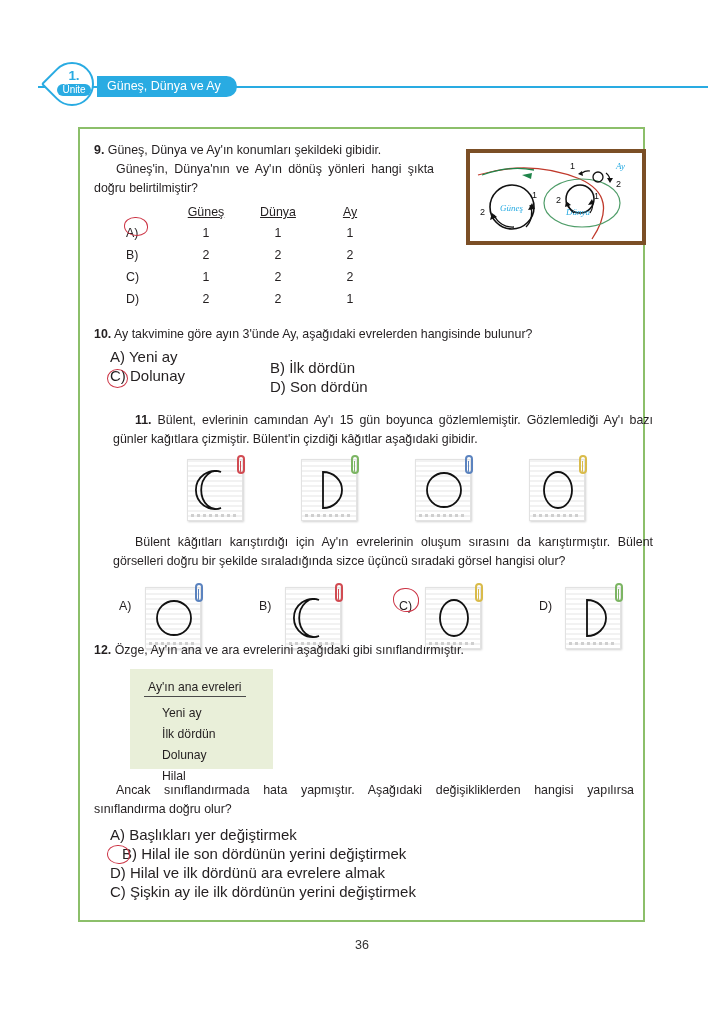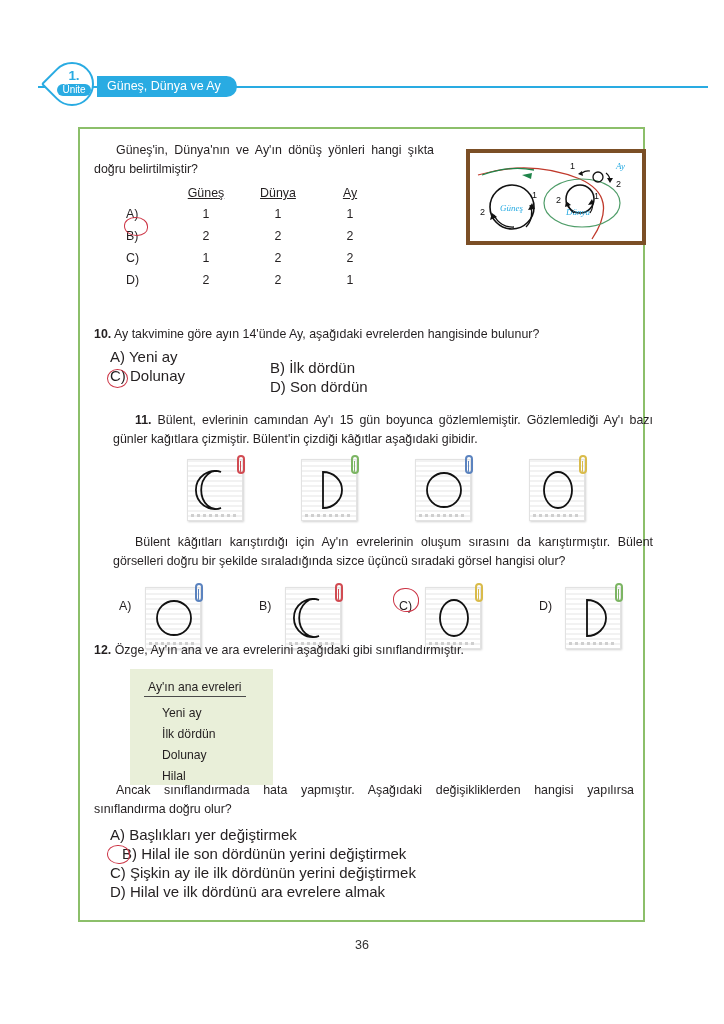--- a/index.html
+++ b/index.html
@@ -308,20 +308,24 @@
     </div>
   </div>
 
   <div class="header-pill">Güneş, Dünya ve Ay</div>
 </div>
 
 <div class="frame">
 
   <div class="q" id="q9">
     <div id="q9-body">
+      <div class="qtext">
+        <span class="qnum">9.</span>
+        <span>Güneş, Dünya ve Ay'ın konumları şekildeki gibidir.</span>
+      </div>
       <div class="qtext indent">Güneş'in, Dünya'nın ve Ay'ın dönüş yönleri hangi şıkta doğru belirtilmiştir?</div>
 
       <table class="table9">
         <thead>
           <tr>
             <th class="lblh"></th>
             <th class="colw">Güneş</th>
             <th class="colw">Dünya</th>
             <th class="colw">Ay</th>
           </tr>
@@ -391,21 +395,21 @@
         <path d="M136 20 a10 10 0 0 1 4 8" fill="none" stroke="#111" stroke-width="1.2"></path>
         <path d="M140 30 l3 -5 l-6 0 z" fill="#111"></path>
         <text x="146" y="34" font-size="9" fill="#111">2</text>
       </svg>
     </div>
   </div>
 
   <div class="q" id="q10">
     <div class="qtext">
       <span class="qnum">10.</span>
-      <span>Ay takvimine göre ayın 14'ünde Ay, aşağıdaki evrelerden hangisinde bulunur?</span>
+      <span>Ay takvimine göre ayın 3'ünde Ay, aşağıdaki evrelerden hangisinde bulunur?</span>
     </div>
     <div class="optrow" style="margin-top:3px;">
       <span class="opt">
         <span>A)</span>
         <span>Yeni ay</span>
       </span>
       <span class="opt optB">
         <span>B)</span>
         <span>İlk dördün</span>
       </span>
@@ -507,21 +511,21 @@
     </div>
   </div>
 
   <div class="q" id="q12">
     <div class="qtext">
       <span class="qnum">12.</span>
       <span>Özge, Ay'ın ana ve ara evrelerini aşağıdaki gibi sınıflandırmıştır.</span>
     </div>
 
     <div class="boxes">
-      <div class="gbox" style="left:36px; width:143px; height:116px;">
+      <div class="gbox" style="left:36px; width:143px; height:100px;">
         <span class="bt">Ay'ın ana evreleri</span>
         <ul>
           <li>Yeni ay</li>
           <li>İlk dördün</li>
           <li>Dolunay</li>
           <li>Hilal</li>
         </ul>
       </div>
     </div>
 
@@ -530,26 +534,26 @@
     <div style="position:relative; margin-top:6px;">
       <div class="opt" style="margin-left:16px;">
         <span>A)</span>
         <span>Başlıkları yer değiştirmek</span>
       </div>
       <div class="opt" style="margin-left:16px;padding-left:12px;">
         <span>B)</span>
         <span>Hilal ile son dördünün yerini değiştirmek</span>
       </div>
       <div class="opt" style="margin-left:16px;">
+        <span>D)</span>
+        <span>Hilal ve ilk dördünü ara evrelere almak</span>
+      </div>
+      <div class="opt" style="margin-left:16px;">
         <span>C)</span>
         <span>Şişkin ay ile ilk dördünün yerini değiştirmek</span>
       </div>
-      <div class="opt" style="margin-left:16px;">
-        <span>D)</span>
-        <span>Hilal ve ilk dördünü ara evrelere almak</span>
-      </div>
       <div class="circle-mark sq" style="left:13px; top:20px; width:21px; height:17px;"></div>
     </div>
   </div>
 
 </div>
 
 <div class="pagenum">36</div>
 
 </body></html>

